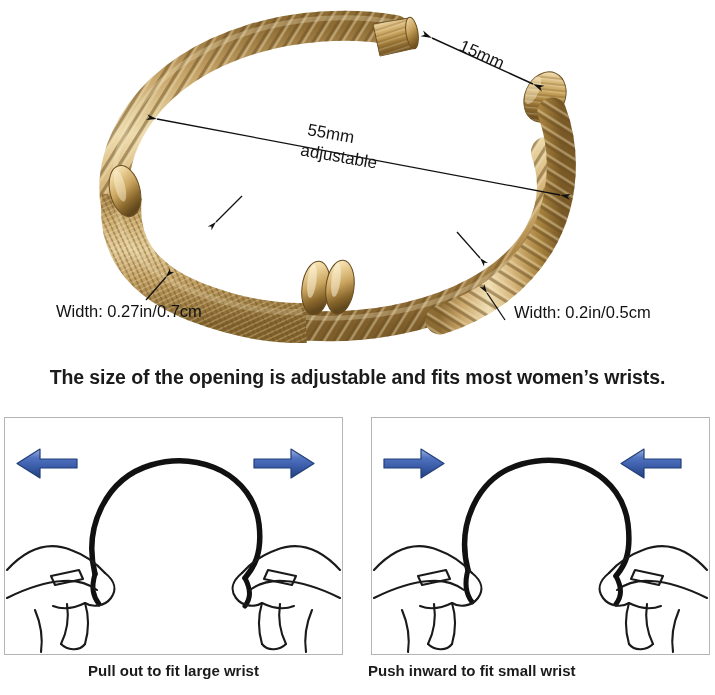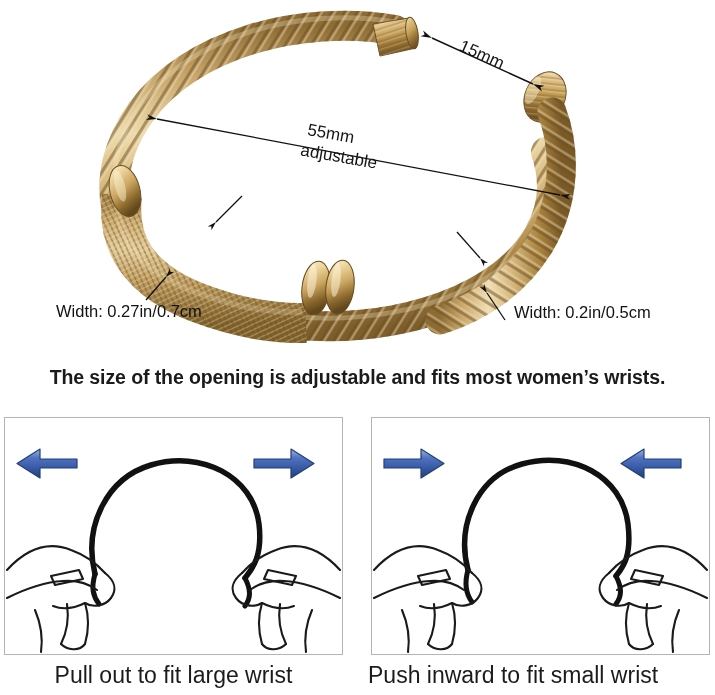--- a/index.html
+++ b/index.html
@@ -69,22 +69,22 @@
     box-sizing: border-box;
   }
   #panel-pull-out { left: 4px; }
   #panel-push-in  { left: 371px; }
   .panel svg { display: block; }
 
   
   .panel-caption {
     position: absolute;
     top: 662px;
-    font-size: 23px;
-    font-weight: 400;
+    font-size: 15px;
+    font-weight: 700;
     color: #1b1b1b;
     white-space: nowrap;
   }
   #caption-pull-out { left: 0; width: 347px; text-align: center; }
   #caption-push-in  { left: 368px; width: 347px; text-align: left; }
 </style>
 </head>
 <body>
 
 <div id="product-figure">

